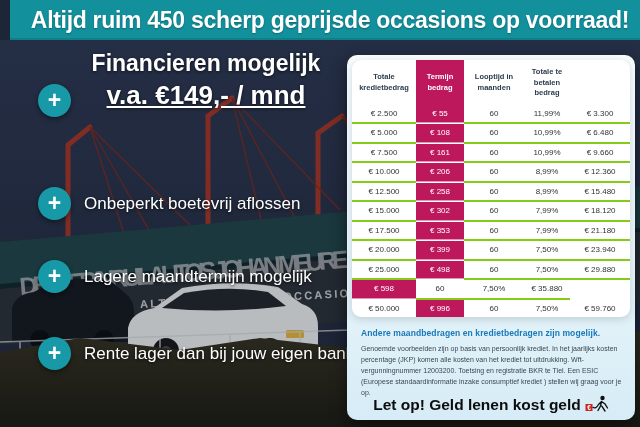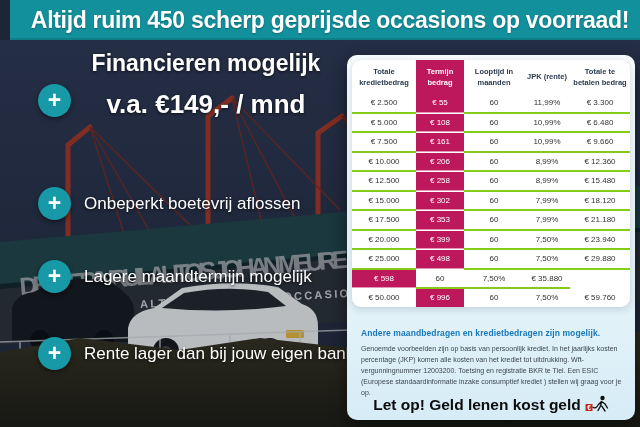--- a/index.html
+++ b/index.html
@@ -23,21 +23,21 @@
   .photo svg{display:block}
   
   .plus{
     width:33px;height:33px;border-radius:50%;background:#1899a7;
     color:#fff;display:flex;align-items:center;justify-content:center;
     font-size:23px;font-weight:bold;line-height:1;flex:0 0 auto;
     box-shadow:0 2px 5px rgba(0,0,0,.45);
   }
   .finance{position:absolute;left:72px;top:50px;width:268px;text-align:center;color:#fff;}
   .finance-line1{font-size:23px;font-weight:700;text-shadow:0 1px 3px rgba(0,0,0,.65);}
-  .finance-line2{font-size:26px;font-weight:bold;margin-top:12px;text-shadow:0 1px 3px rgba(0,0,0,.65);}
+  .finance-line2{font-size:26px;font-weight:bold;margin-top:3px;text-shadow:0 1px 3px rgba(0,0,0,.65);text-decoration:underline;}
   .finance-plus{position:absolute;left:38px;top:84px;}
   .usp{position:absolute;left:38px;display:flex;align-items:center;gap:13px;color:#fff;}
   .usp-label{font-size:17px;text-shadow:0 1px 3px rgba(0,0,0,.7);white-space:nowrap;}
   .usp1{top:187px}.usp2{top:260px}.usp3{top:337px}
   
   .panel{
     position:absolute;left:347px;top:55px;width:288px;height:365px;border-radius:10px;
     background:linear-gradient(180deg,#f9fdfe 0%,#e9f5fa 55%,#d6ecf6 100%);
     box-shadow:0 6px 18px rgba(0,0,0,.45);
   }
@@ -173,21 +173,20 @@
     <div class="usp-label">Rente lager dan bij jouw eigen bank</div>
   </div>
 
   <div class="panel">
     <div class="gtail"></div>
     <div class="tcard">
       <div class="trow">
           <div class="hc">Totale kredietbedrag</div>
           <div class="hc green">Termijn bedrag</div>
           <div class="hc">Looptijd in maanden</div>
-          <div class="hc">JPK (rente)</div>
           <div class="hc">Totale te betalen bedrag</div>
         </div>
       <div>
           <div class="trow">
             <div class="dc">€ 2.500</div>
             <div class="dc green">€ 55</div>
             <div class="dc">60</div>
             <div class="dc">11,99%</div>
             <div class="dc">€ 3.300</div>
           </div>

